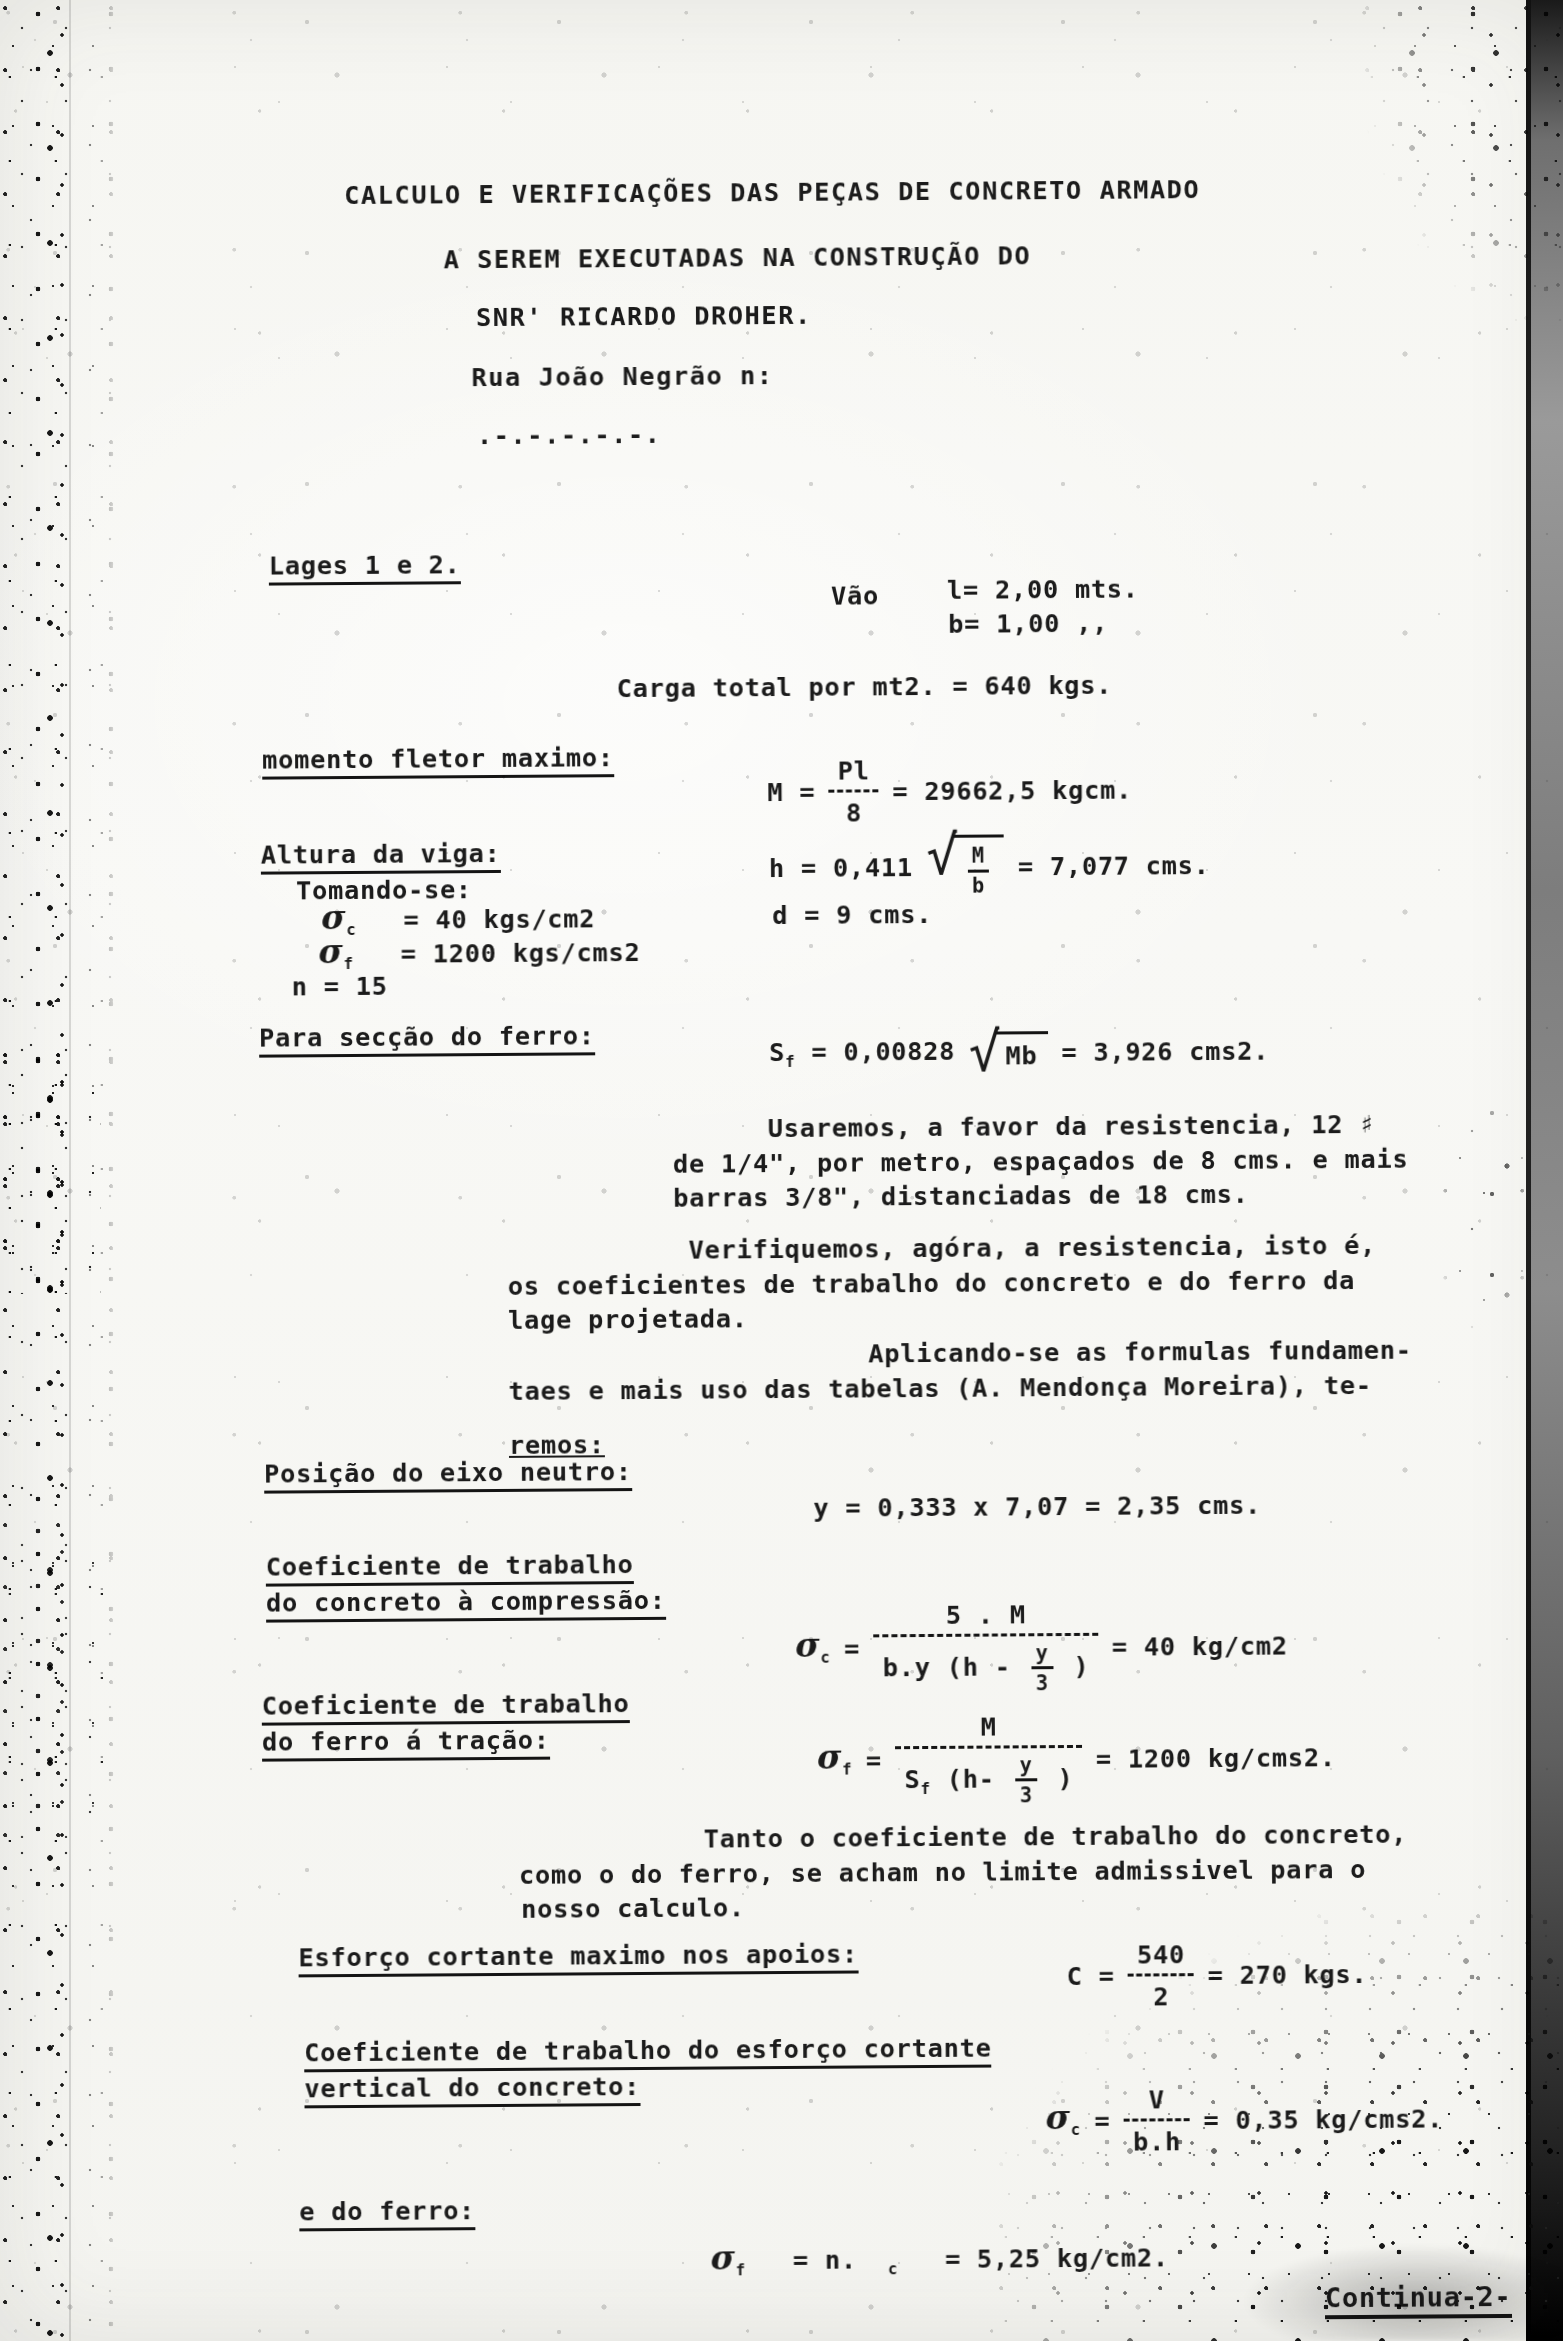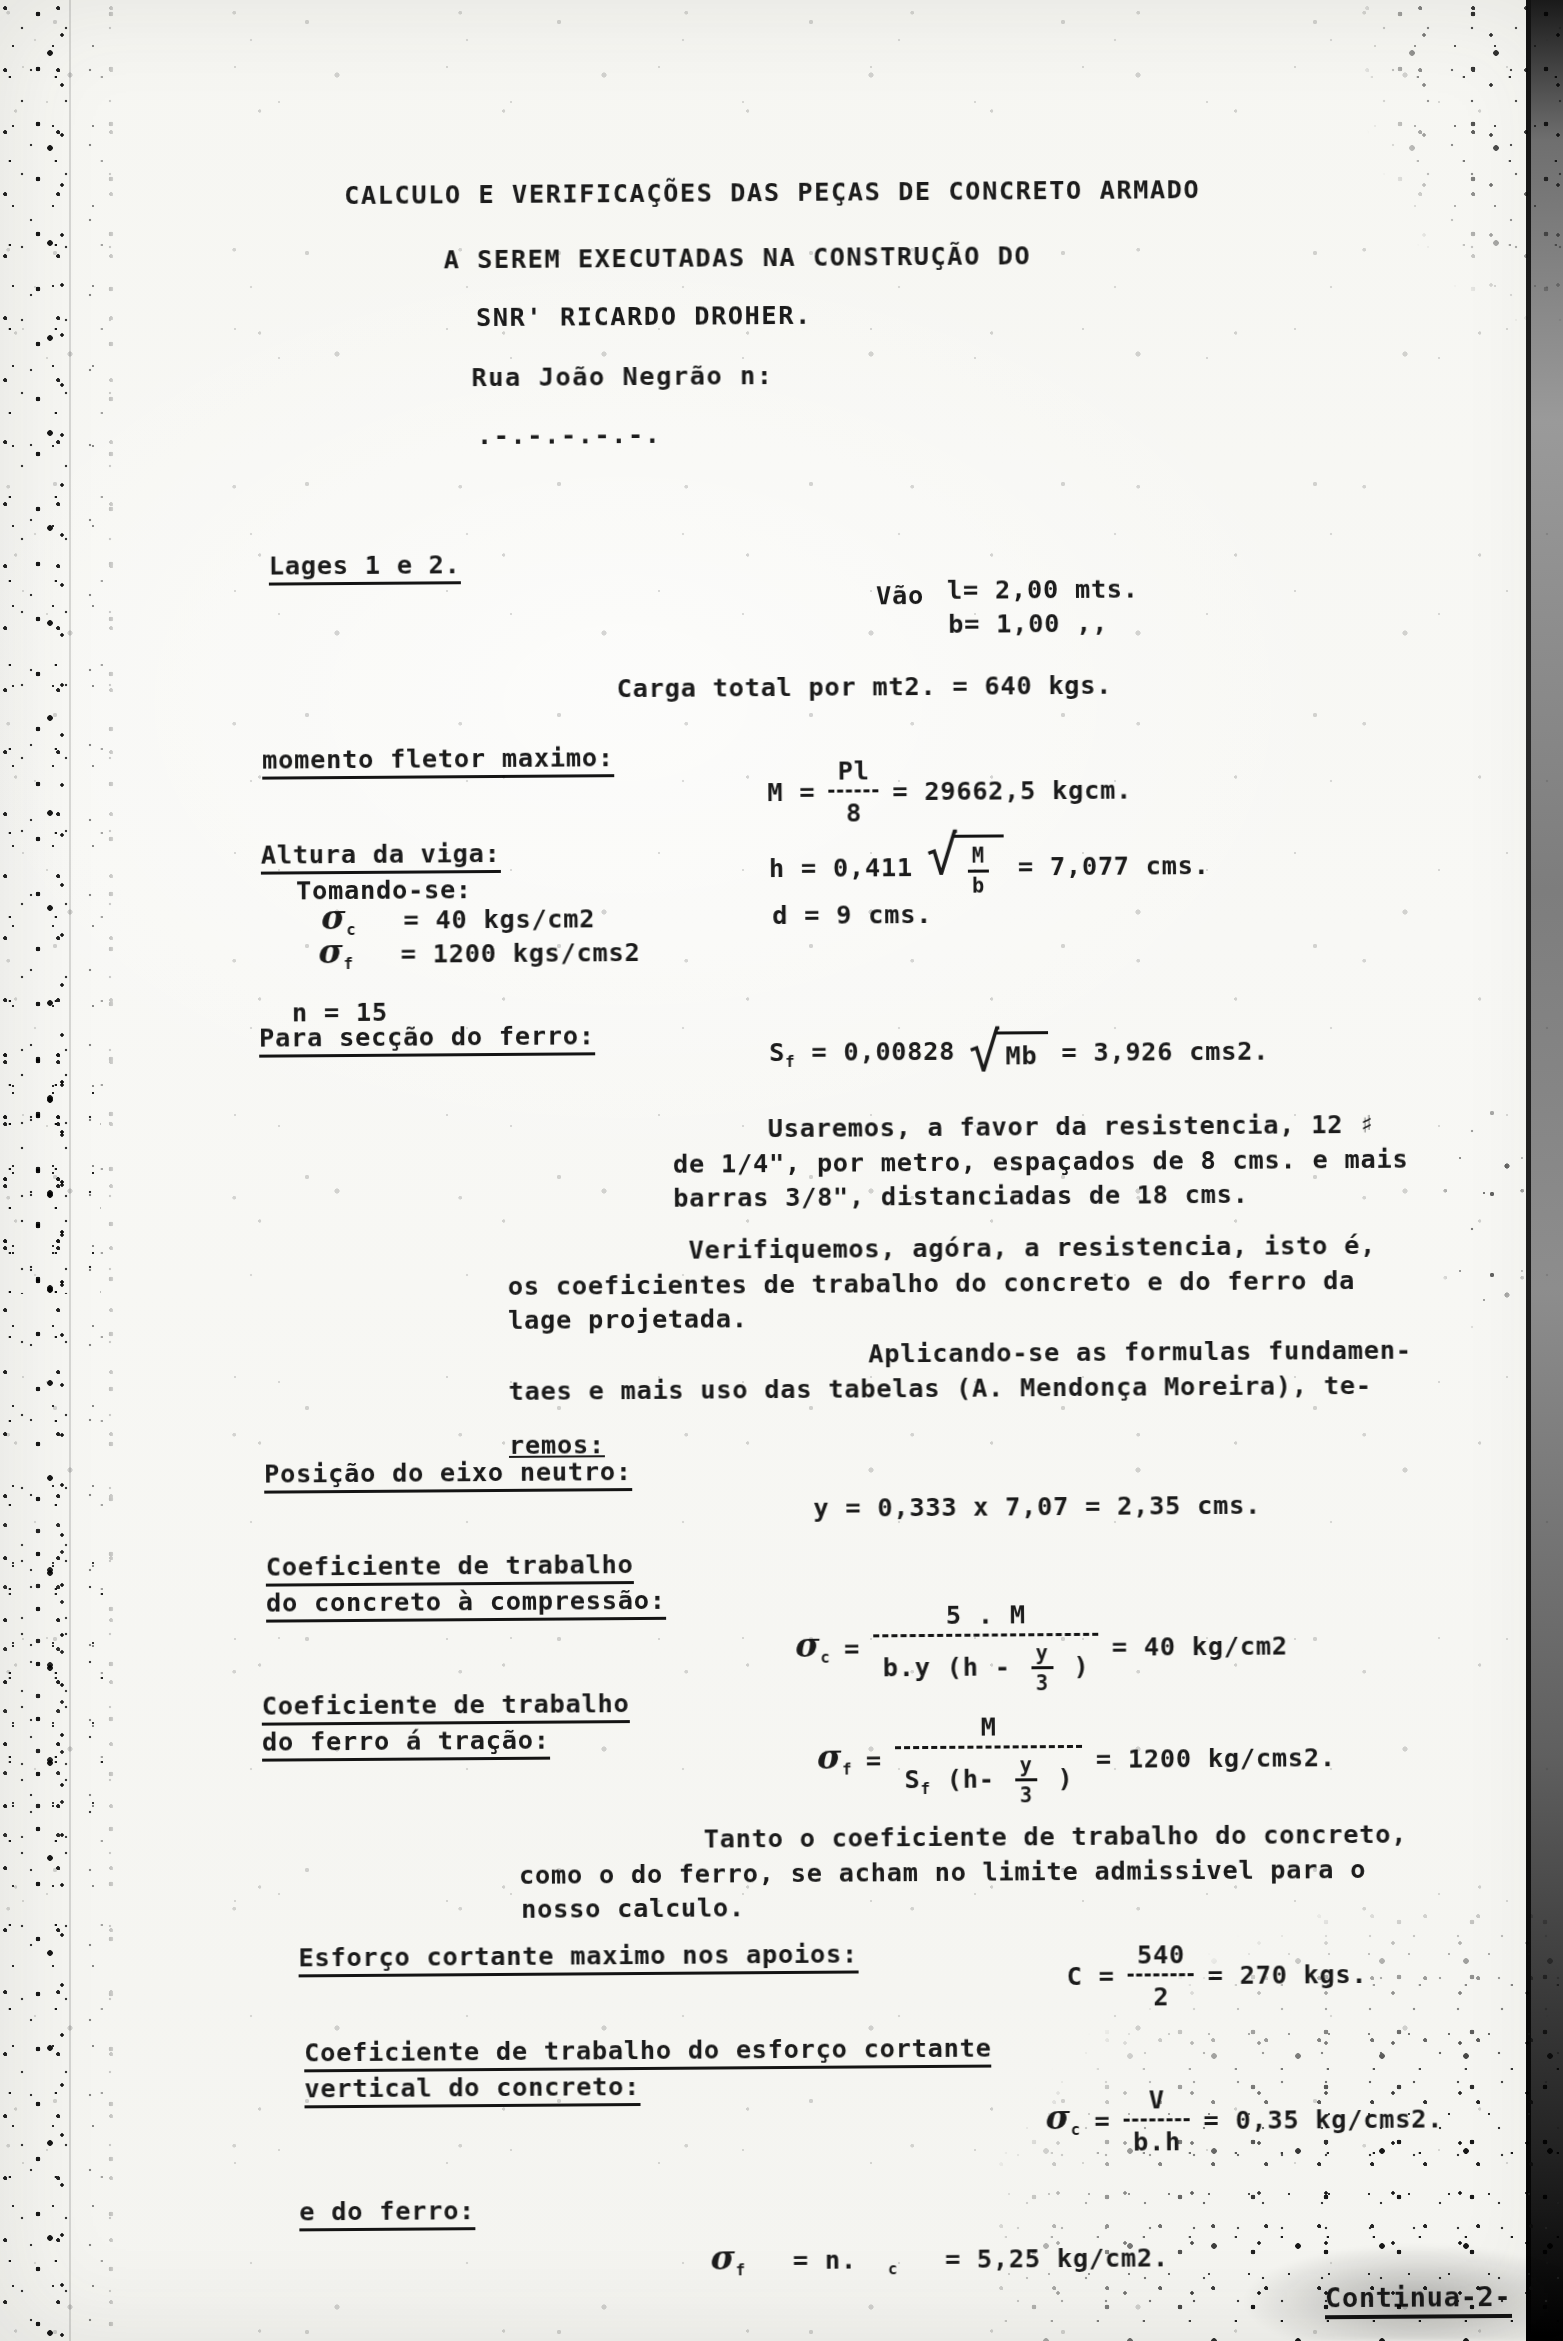--- a/index.html
+++ b/index.html
@@ -64,21 +64,21 @@
 <div id="page">
   <div id="content">
 
     <div class="t title" style="left:351px;top:178px;">CALCULO E VERIFICAÇÕES DAS PEÇAS DE CONCRETO ARMADO</div>
     <div class="t title" style="left:450px;top:243px;">A SEREM EXECUTADAS NA CONSTRUÇÃO DO</div>
     <div class="t title" style="left:482px;top:301px;">SNR' RICARDO DROHER.</div>
     <div class="t title" style="left:477px;top:361px;">Rua João Negrão n:</div>
     <div class="t title" style="left:482px;top:419px;">.-.-.-.-.-.</div>
 
     <div class="t u" style="left:273px;top:548px;">Lages 1 e 2.</div>
-    <div class="t" style="left:880px;top:582px;">Vão</div>
+    <div class="t" style="left:835px;top:582px;">Vão</div>
     <div class="t" style="left:951px;top:577px;">l= 2,00 mts.</div>
     <div class="t" style="left:952px;top:611px;">b= 1,00 ,,</div>
     <div class="t" style="left:620px;top:673px;">Carga total por mt2. = 640 kgs.</div>
 
     <div class="t u" style="left:265px;top:742px;">momento fletor maximo:</div>
     <div class="formula" style="left:770px;top:756px;">
       <span>M =</span>
       <span class="frac">
         <span class="fnum">Pl</span>
         <span class="fbar dash"></span>
@@ -92,21 +92,21 @@
     <div class="t" style="left:323px;top:900px;">
       <span class="sigma">σ</span><sub>c</sub>
       <span class="gap"></span>
       <span>= 40 kgs/cm2</span>
     </div>
     <div class="t" style="left:320px;top:934px;">
       <span class="sigma">σ</span><sub>f</sub>
       <span class="gap"></span>
       <span>= 1200 kgs/cms2</span>
     </div>
-    <div class="t" style="left:293px;top:969px;margin-top:26px;">n = 15</div>
+    <div class="t" style="left:293px;top:969px;">n = 15</div>
     <div class="formula" style="left:771px;top:836px;">
       <span>h = 0,411</span>
       <span class="sqrt">
         <span class="rad">√</span>
         <span class="sq-content">
           <span class="minifrac">
             <span class="fnum">M</span>
             <span class="fbar"></span>
             <span class="fden">b</span>
           </span>

